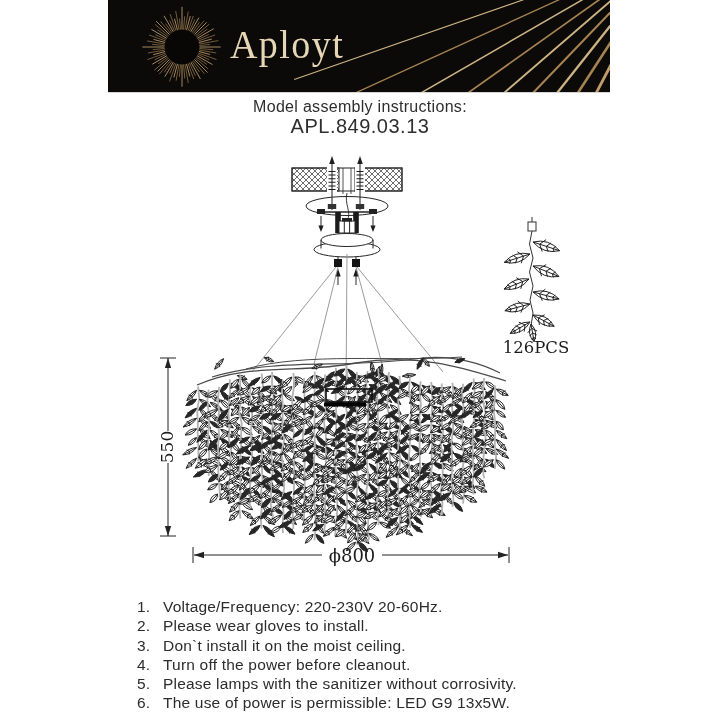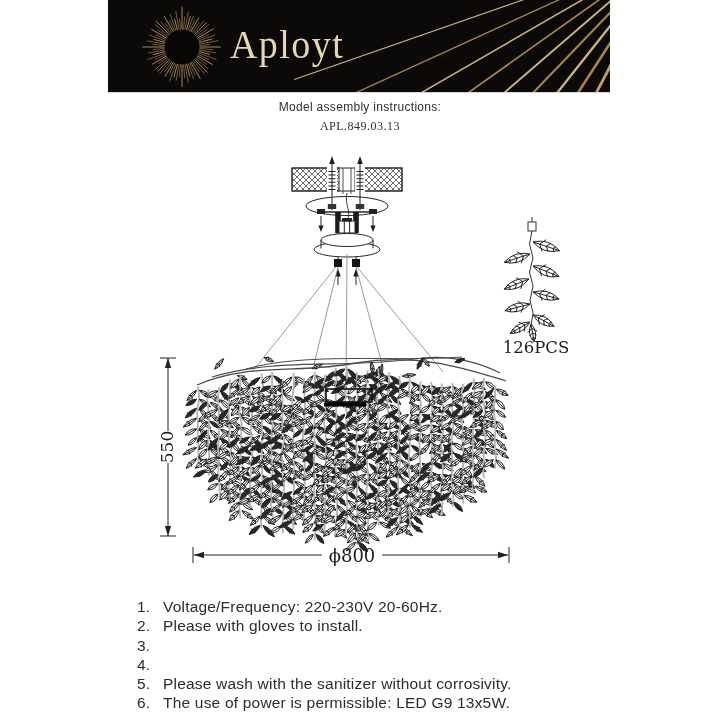--- a/index.html
+++ b/index.html
@@ -5,22 +5,22 @@
   html,body{margin:0;padding:0;background:#ffffff;}
   .page{position:relative;width:720px;height:720px;background:#ffffff;overflow:hidden;
         font-family:"Liberation Sans",sans-serif;}
   .banner{position:absolute;left:108px;top:0;width:502px;height:92px;background:#0b0a09;
           overflow:hidden;border-bottom:1px solid #d6d6d6;}
   .banner svg{position:absolute;left:0;top:0;}
   .brand{position:absolute;left:122px;top:21px;font-family:"Liberation Serif",serif;
          font-size:40px;font-weight:normal;color:#e7d6b6;letter-spacing:1.5px;
          transform:scaleX(.95);transform-origin:left center;}
   .title{position:absolute;top:97px;left:0;width:720px;text-align:center;color:#2e2e2e;}
-  .title .t1{font-size:12px;line-height:20px;letter-spacing:.3px;}
-  .title .t2{font-size:12px;line-height:19px;letter-spacing:.5px;font-family:Liberation Serif, serif;}
+  .title .t1{font-size:16px;line-height:20px;letter-spacing:.3px;}
+  .title .t2{font-size:20px;line-height:19px;letter-spacing:.5px;}
   .diagram{position:absolute;left:0;top:0;}
   .dim-label{font-family:"DejaVu Serif","Liberation Serif",serif;fill:#1c1c1c;}
   .instr{position:absolute;left:137px;top:597px;color:#2c2c2c;font-size:15.5px;
          line-height:19.3px;letter-spacing:.2px;}
   .instr .row{display:flex;}
   .instr .num{width:26px;flex:0 0 26px;}
 </style>
 </head>
 <body>
 
@@ -1000,30 +1000,32 @@
     <text class="dim-label" x="536" y="353" text-anchor="middle" font-size="16.5">126PCS</text>
   </svg>
 
   <div class="instr">
     <div class="row">
       <span class="num">1.</span>
       <span>Voltage/Frequency: 220-230V 20-60Hz.</span>
     </div>
     <div class="row">
       <span class="num">2.</span>
-      <span>Please with gloves to install.</span>
+      <span>Please wear gloves to install.</span>
     </div>
     <div class="row">
       <span class="num">3.</span>
+      <span>Don`t install it on the moist ceiling.</span>
     </div>
     <div class="row">
       <span class="num">4.</span>
+      <span>Turn off the power before cleanout.</span>
     </div>
     <div class="row">
       <span class="num">5.</span>
-      <span>Please wash with the sanitizer without corrosivity.</span>
+      <span>Please lamps with the sanitizer without corrosivity.</span>
     </div>
     <div class="row">
       <span class="num">6.</span>
       <span>The use of power is permissible: LED G9 13x5W.</span>
     </div>
   </div>
 </div>
 
 </body></html>

